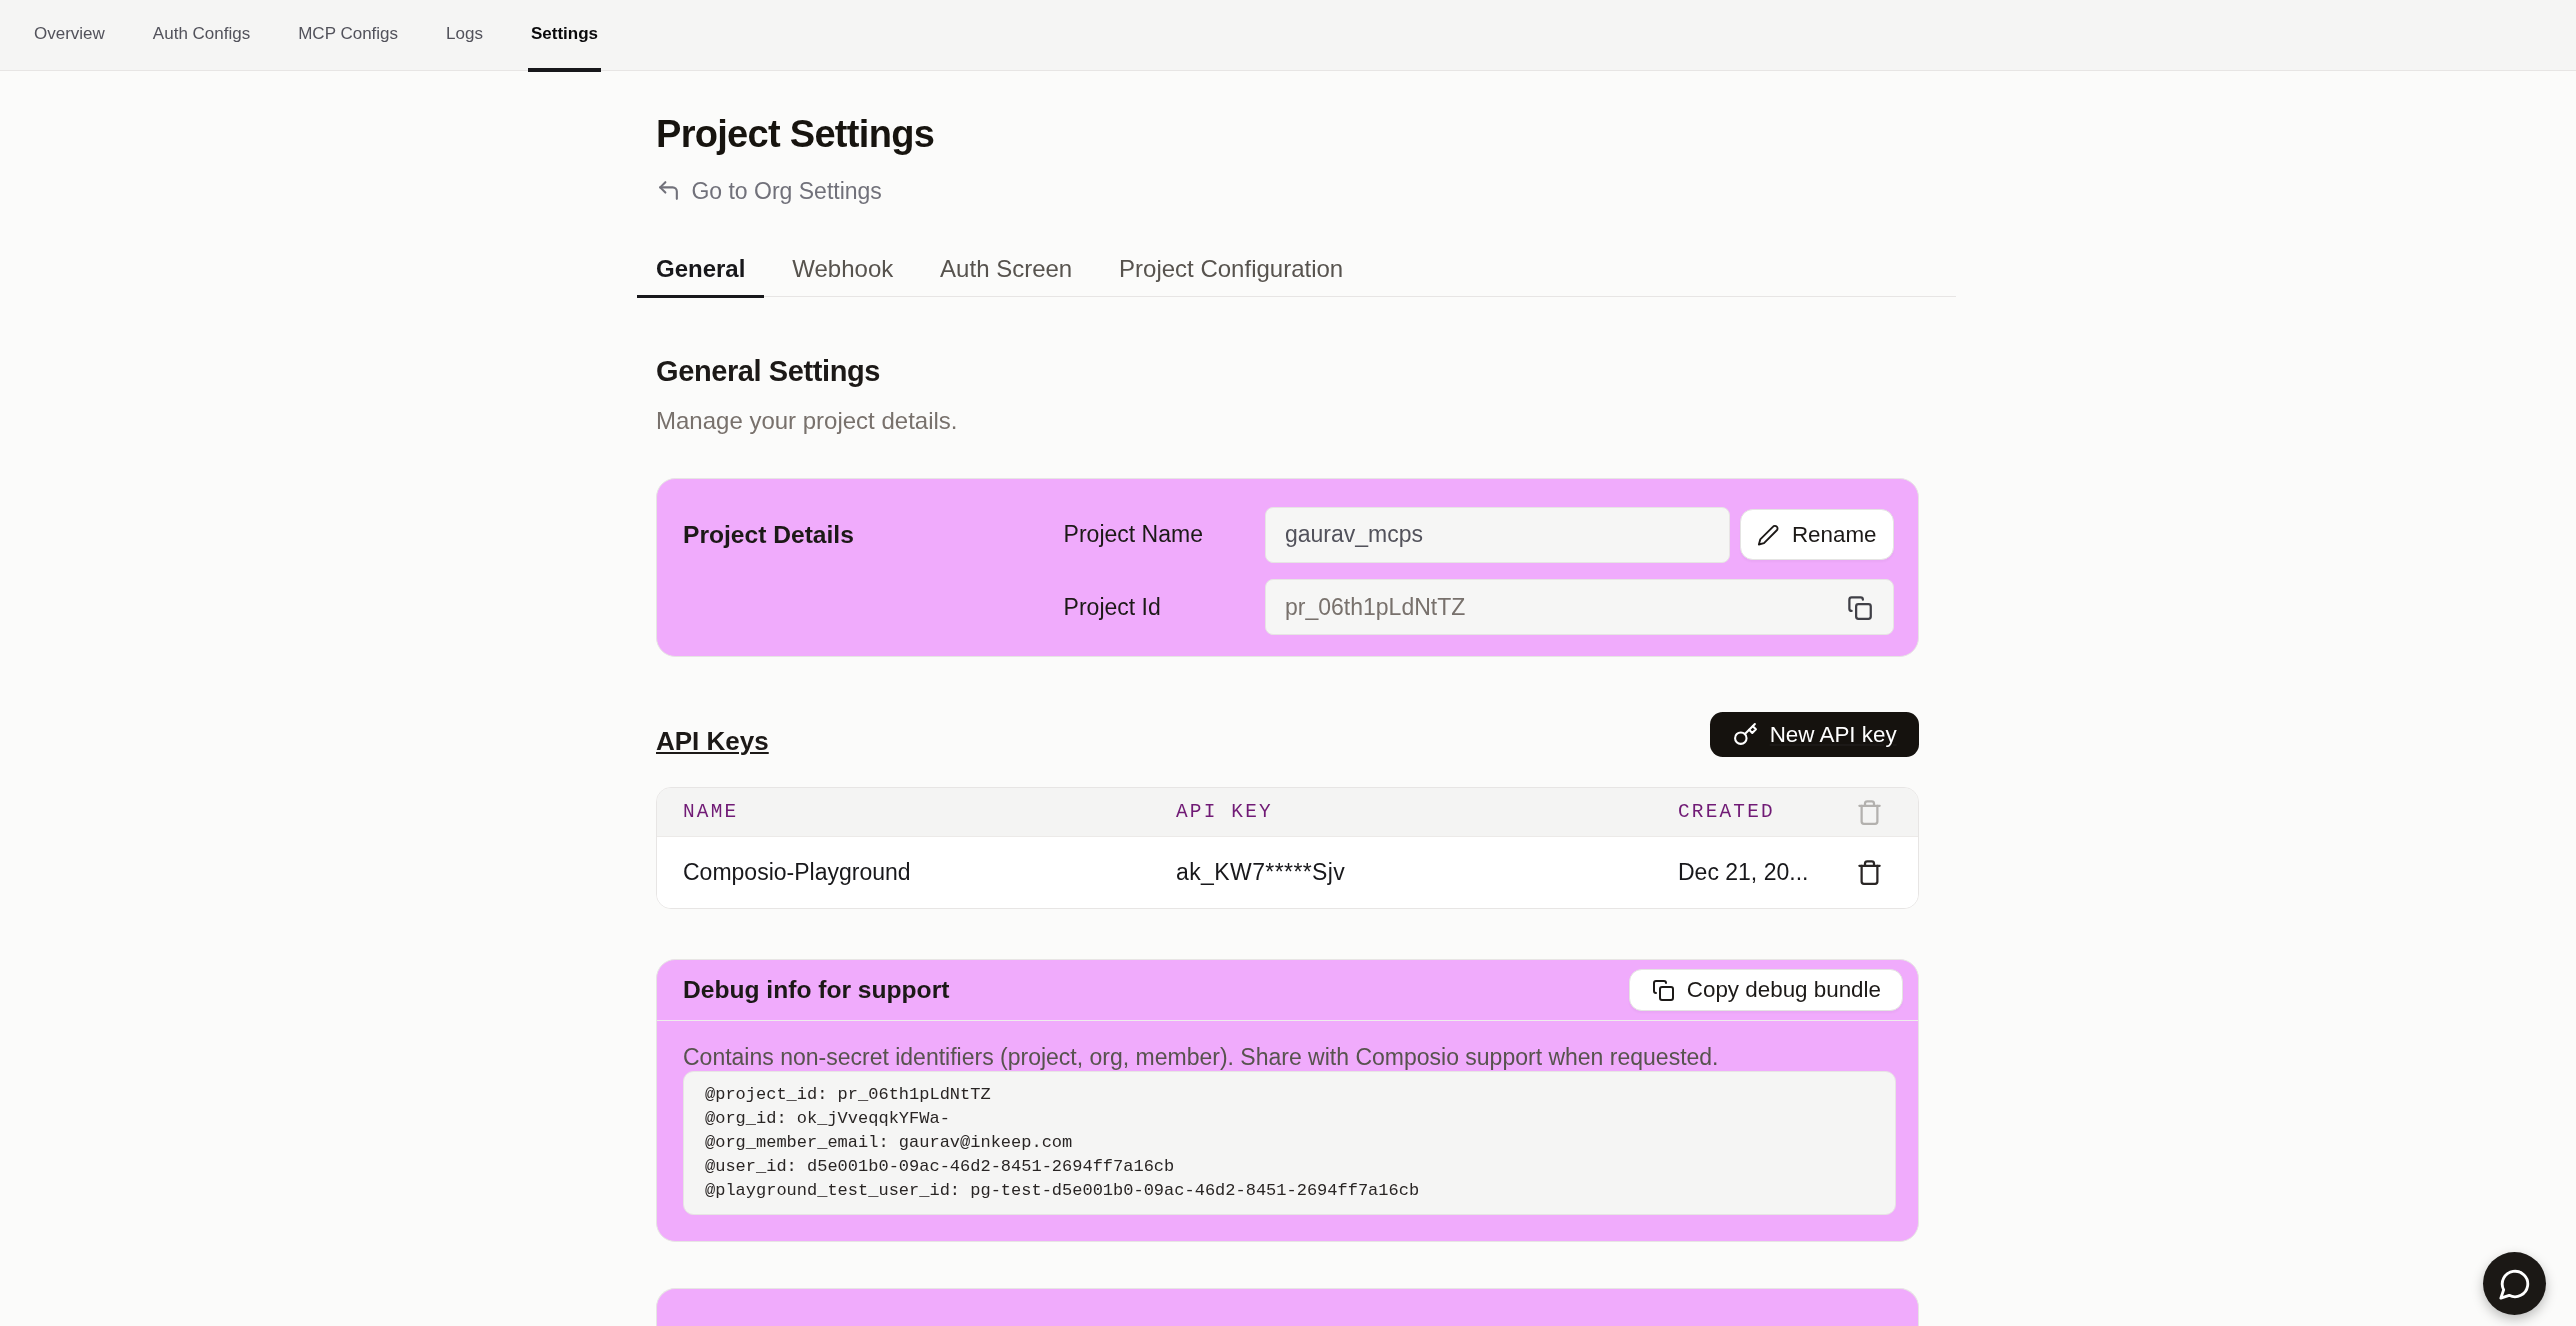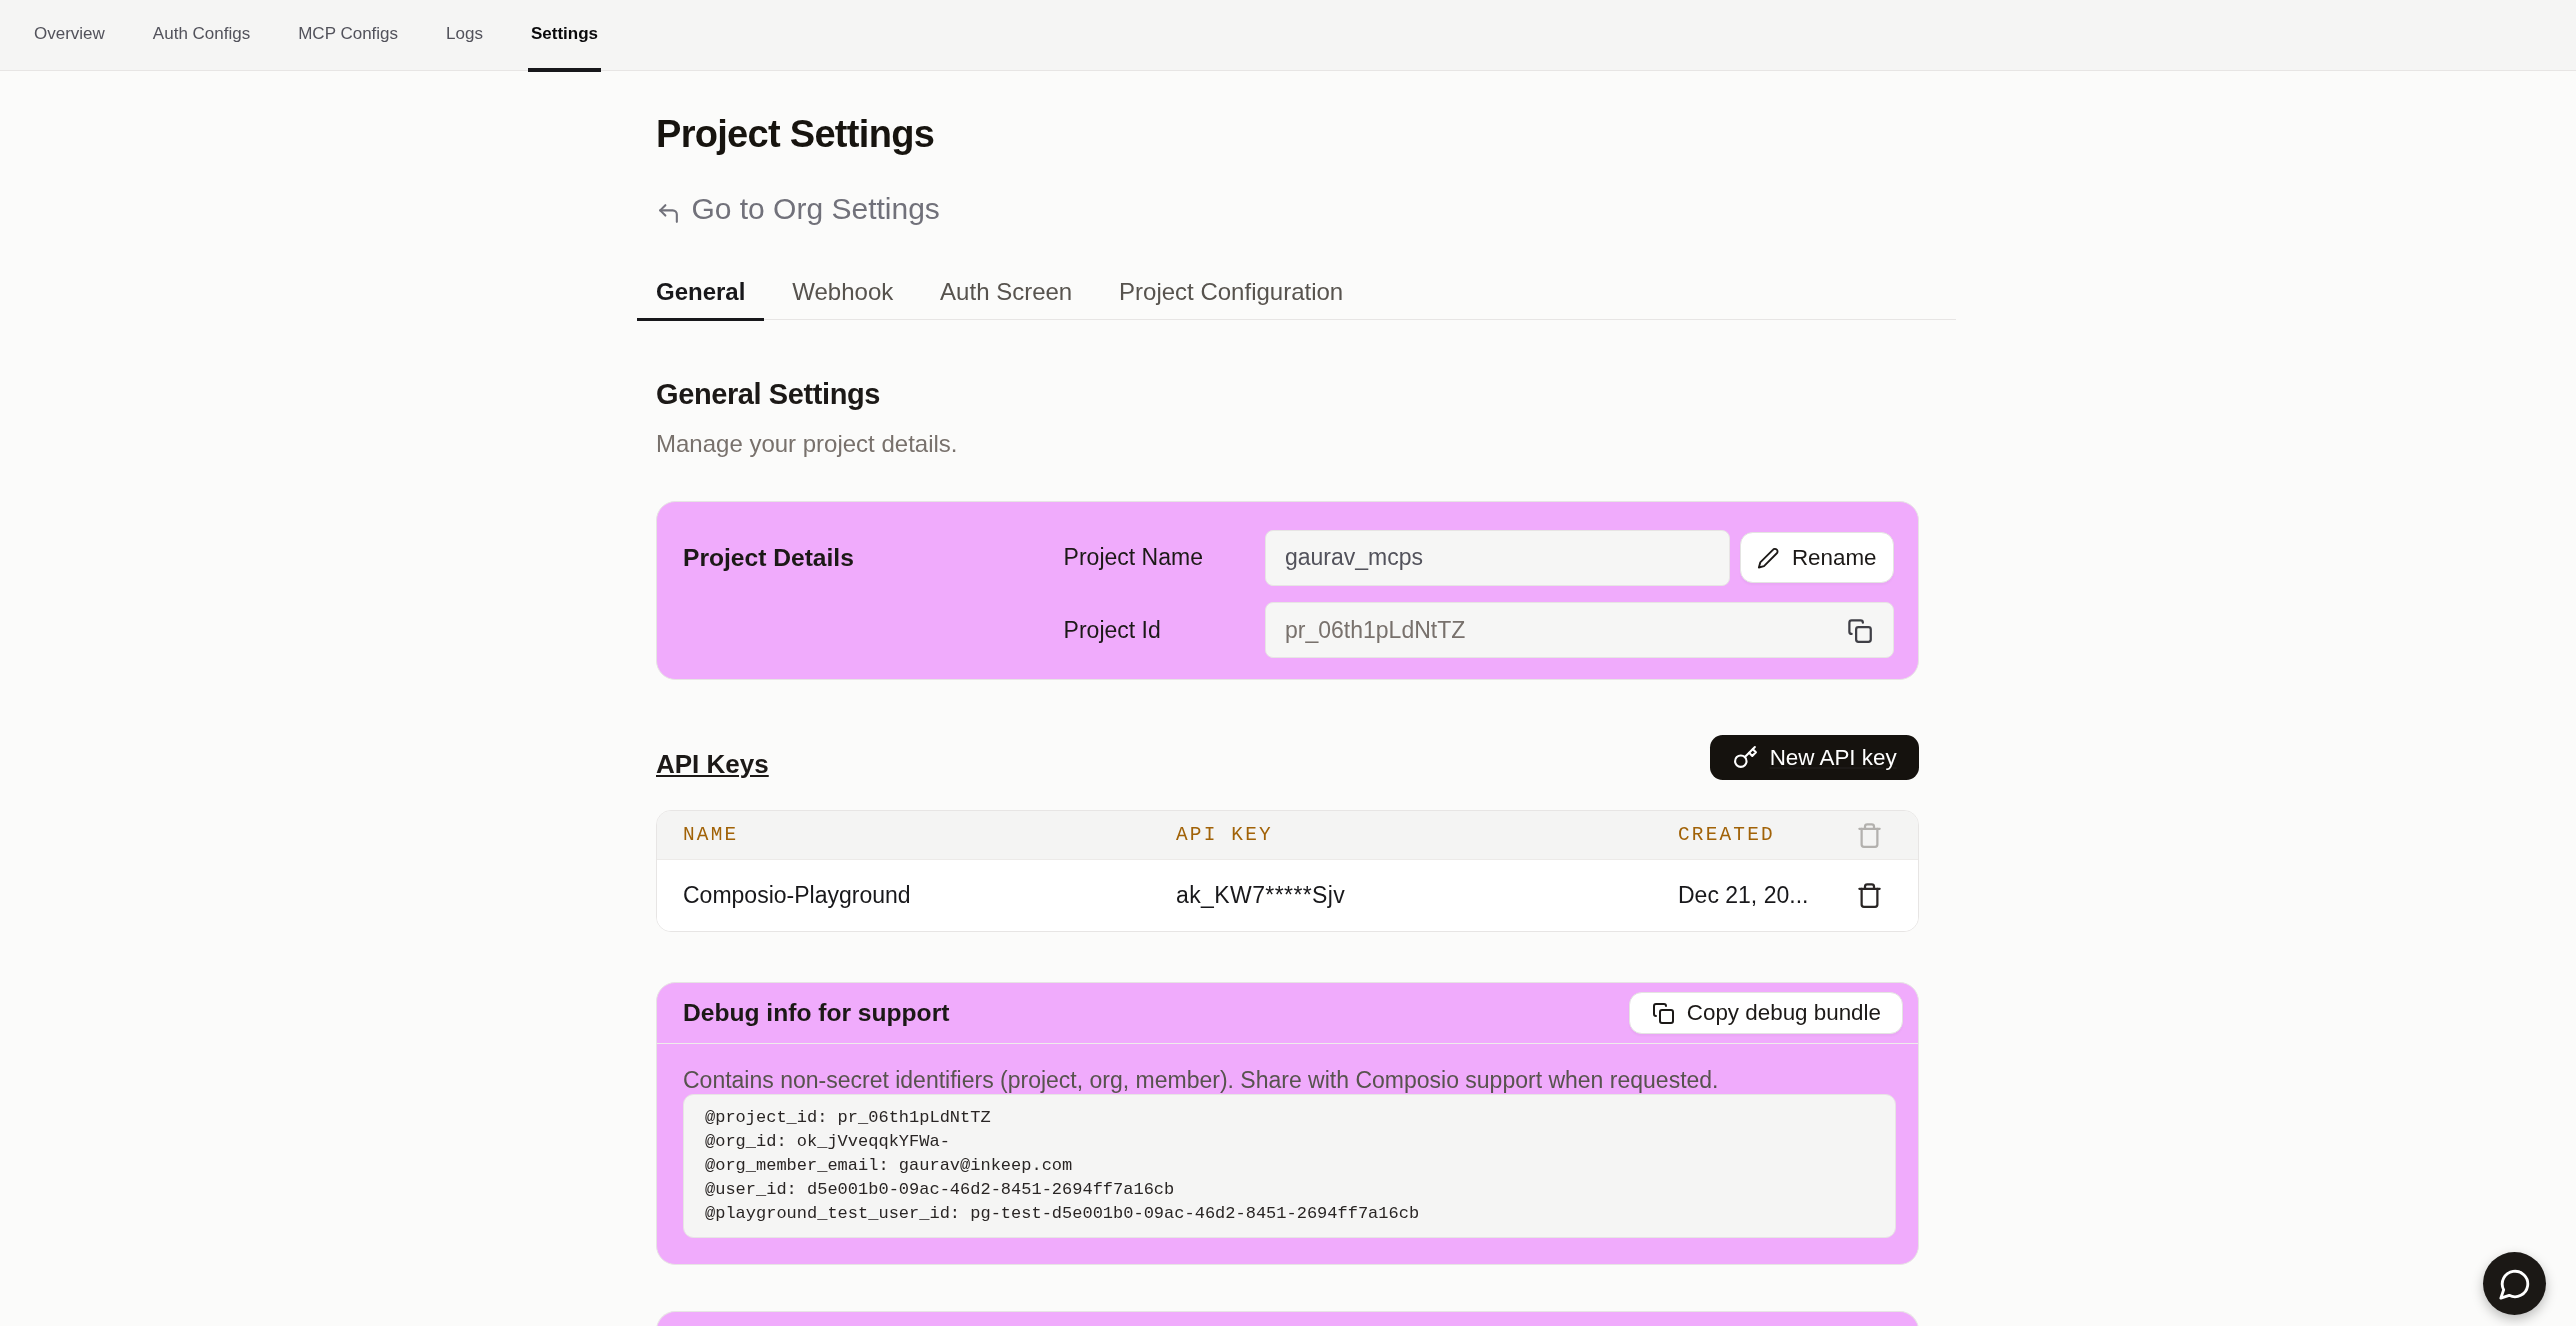--- a/index.html
+++ b/index.html
@@ -22,22 +22,22 @@
     padding:0 3px; white-space:nowrap;
   }
   .nav-item.active { color:#09090b; font-weight:600; border-bottom-color:#18181b; }
 
   
   .content { margin-left:656px; width:1263px; }
 
   .page-title { font-size:38px; font-weight:700; letter-spacing:-0.7px; margin-top:42px; color:#17140f; }
 
   .org-link {
-    display:inline-flex; align-items:flex-end; gap:10.4px; margin-top:36px;
-    font-size:30px; color:#71717a; cursor:pointer; text-decoration:none;
+    display:inline-flex; align-items:flex-start; gap:10.4px; margin-top:22px;
+    font-size:23px; color:#71717a; cursor:pointer; text-decoration:none;
   }
   .org-link svg { width:25px; height:25px; }
 
   
   .tabs {
     display:flex; margin-left:-18.6px; width:1319px; margin-top:37px;
     border-bottom:1.5px solid #e7e5e4; height:54px;
   }
   .tab {
     display:flex; align-items:center; padding:0 18.6px; font-size:24px; color:#57534e;
@@ -90,21 +90,21 @@
     background:#15120e; color:#fff; border:none; border-radius:12.7px;
     font-size:22.4px; font-family:"Liberation Sans", sans-serif; cursor:pointer;
   }
   .btn-dark svg { width:25px; height:25px; }
 
   .table { margin-top:30px; border:1.5px solid #e7e5e4; border-radius:15px; overflow:hidden; width:1263px; background:#fff; }
   .t-head {
     display:grid; grid-template-columns:519px 502px 1fr 97px; align-items:center;
     height:48px; background:#f4f4f3;
     font-family:"Liberation Mono","DejaVu Sans Mono", monospace;
-    font-size:19.4px; letter-spacing:2.2px; color:#a16207;
+    font-size:19.4px; letter-spacing:2.2px; color:#701a75;
   }
   .t-row {
     display:grid; grid-template-columns:519px 502px 1fr 97px; align-items:center;
     height:72px; background:#fff; border-top:1.5px solid #eceae8; font-size:23px; color:#18181b;
   }
   .t-cell-first { padding-left:26px; }
   .t-trash { display:flex; justify-content:center; align-items:center; }
   .t-trash svg { width:27px; height:27px; }
   .trash-head { color:#b3b1ae; }
   .trash-row { color:#292524; cursor:pointer; background:none; border:none; }

